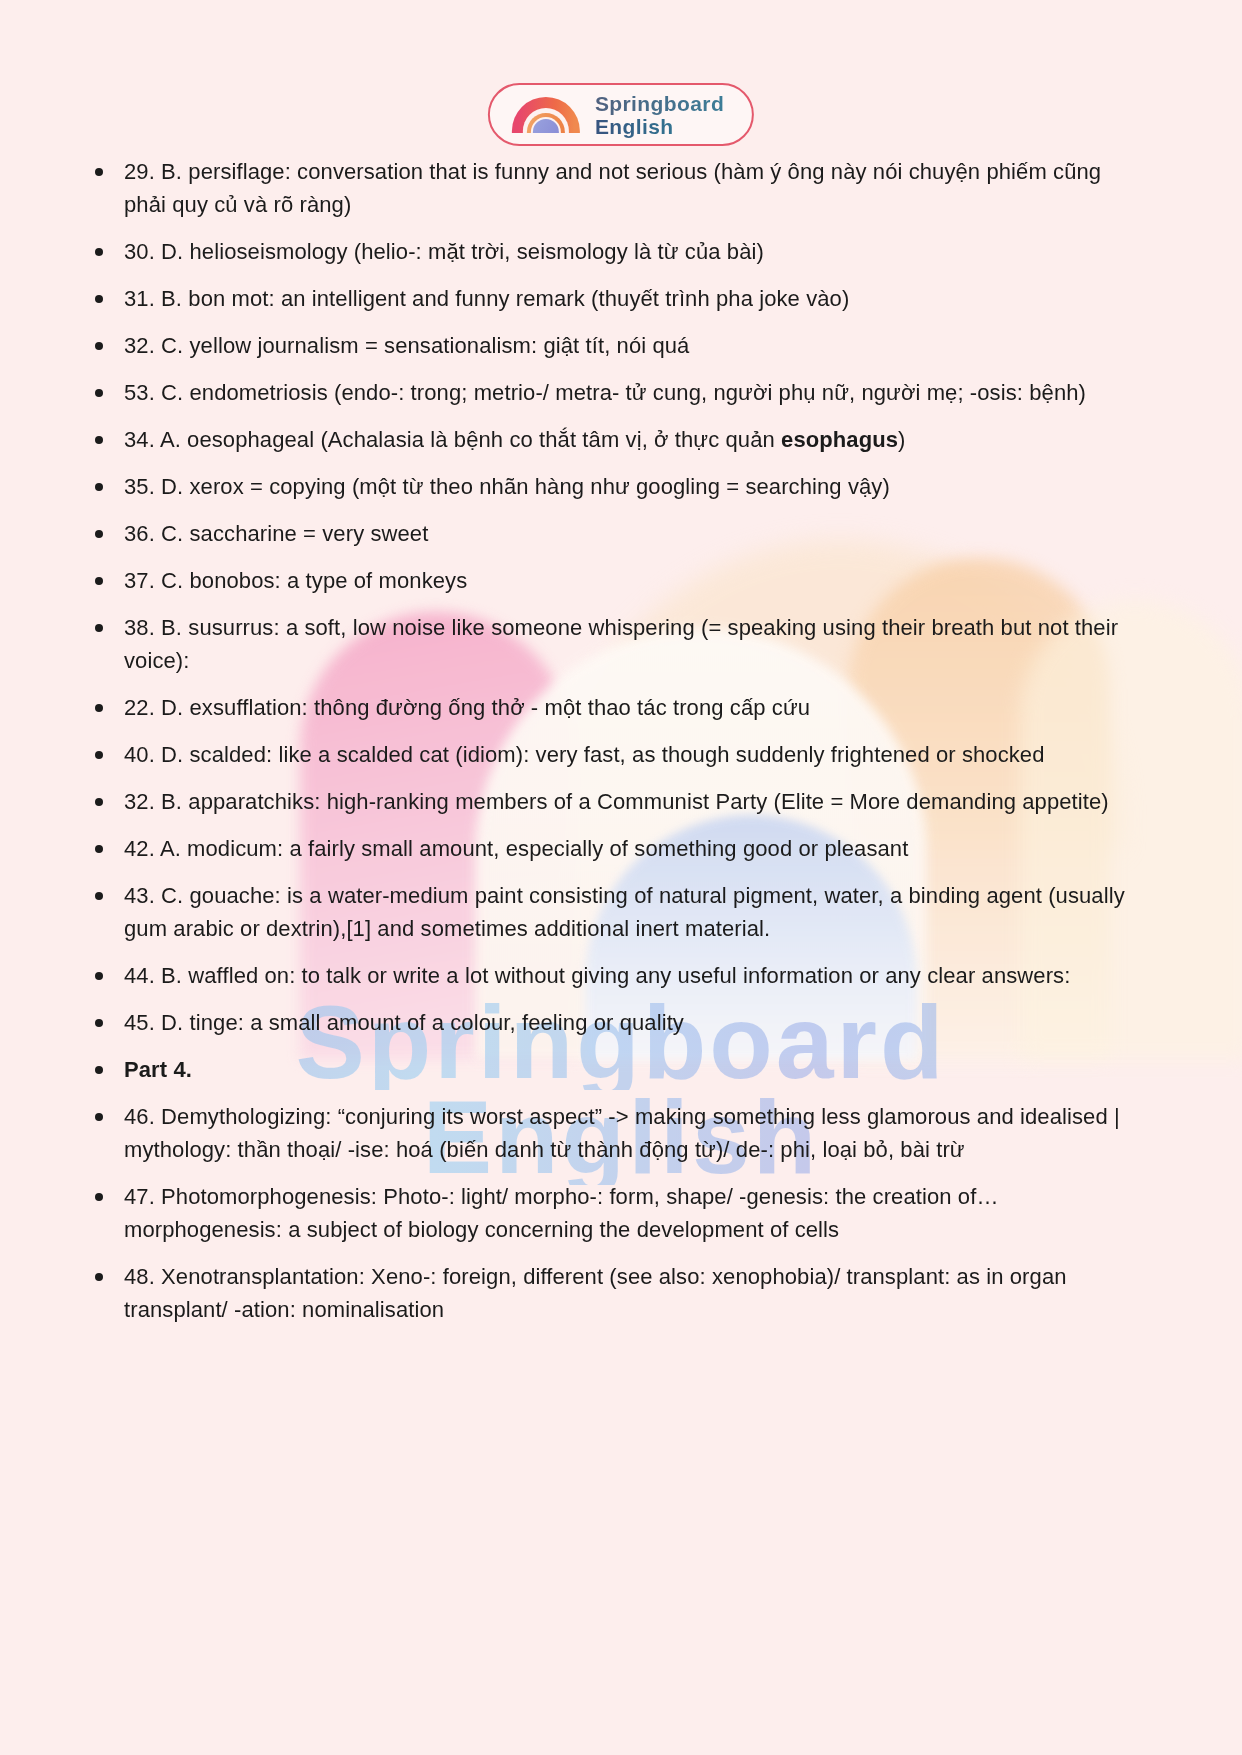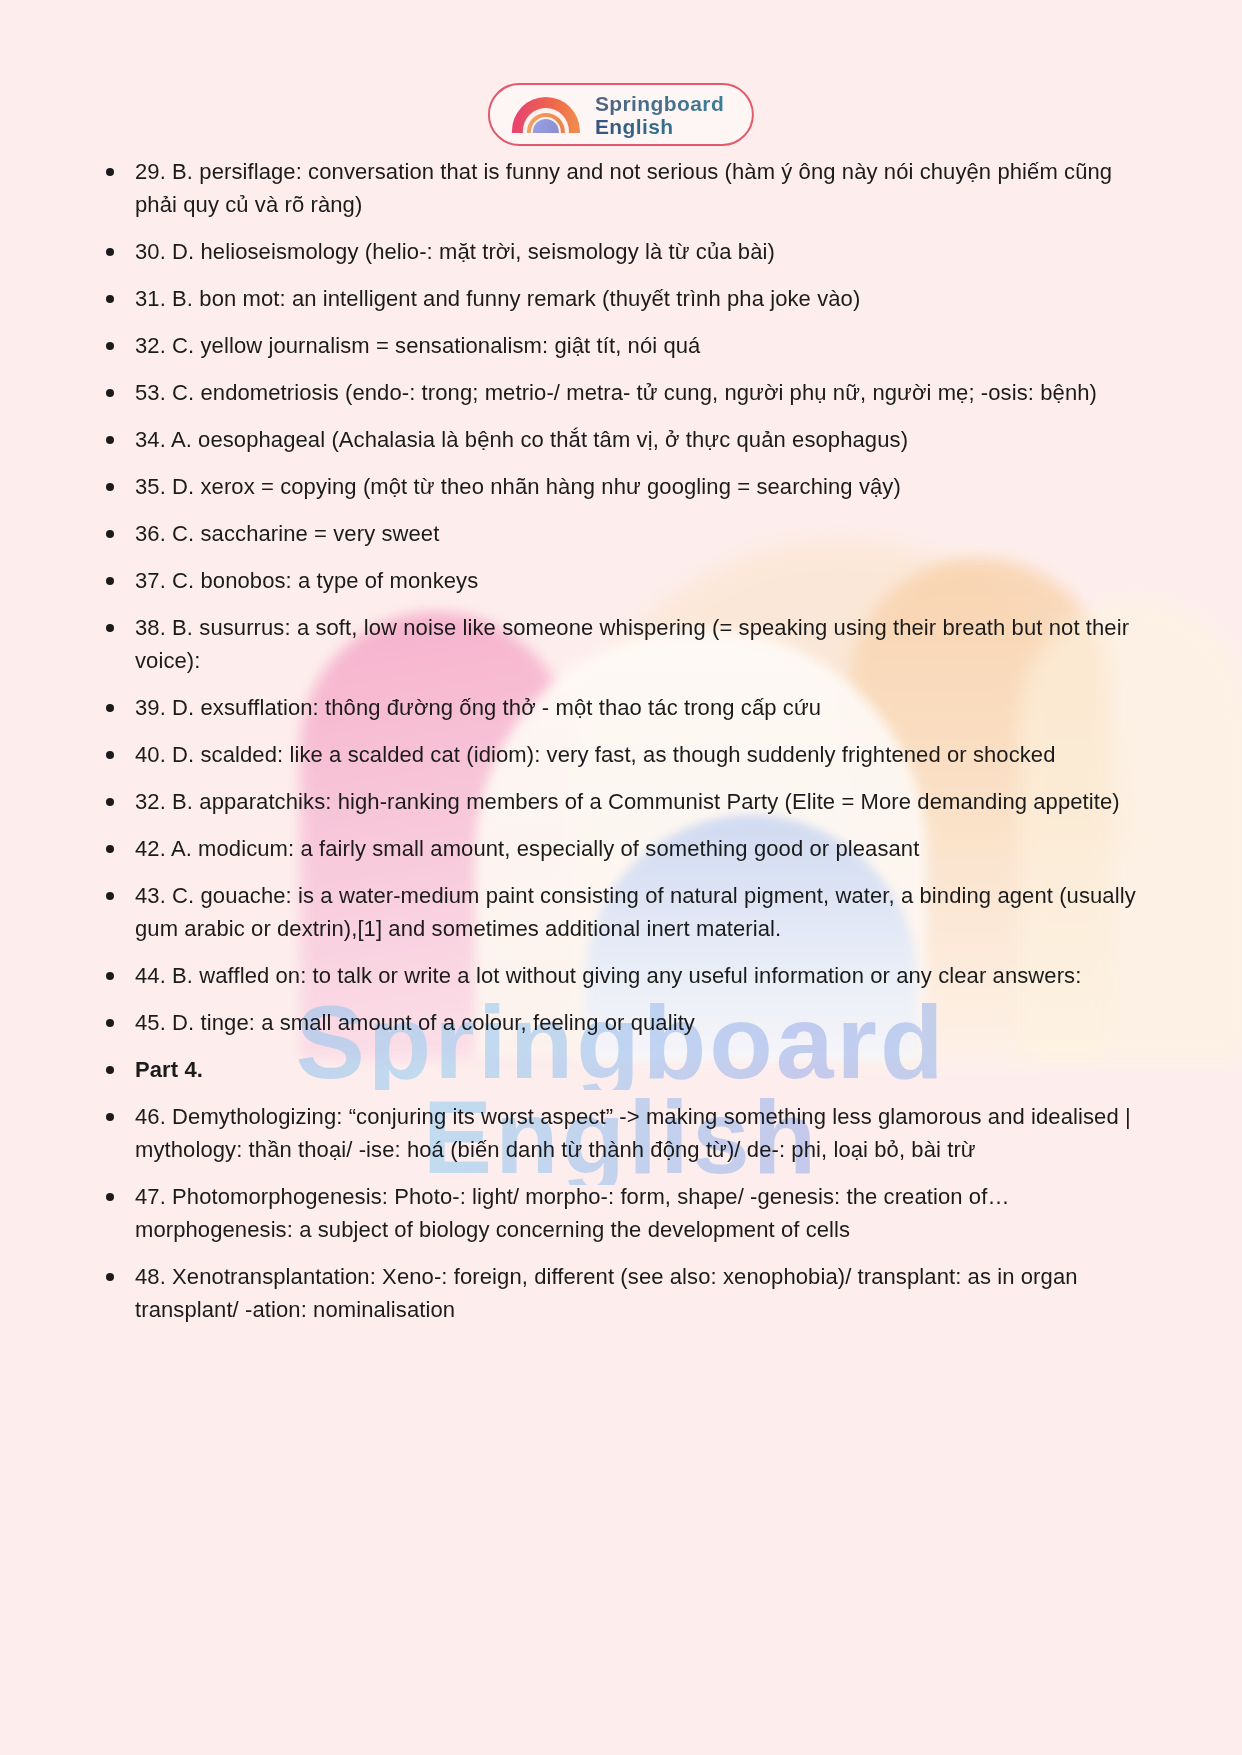--- a/index.html
+++ b/index.html
@@ -63,30 +63,30 @@
     background:linear-gradient(120deg,#99a2de,#8a8ed6);}
   .logo-text{display:flex;flex-direction:column;justify-content:center;}
   .logo-text div{
     font-weight:700;font-size:21px;line-height:23px;letter-spacing:.4px;
     -webkit-background-clip:text;background-clip:text;color:transparent;
   }
   .logo-text .l1{background-image:linear-gradient(90deg,#50617f,#3c7d97);}
   .logo-text .l2{background-image:linear-gradient(90deg,#37547f,#2f879b);}
   
   .answers{
-    position:absolute;z-index:1;left:135px;top:155px;width:1016px;
+    position:absolute;z-index:1;left:124px;top:155px;width:1016px;
     margin:0;padding:0;list-style:none;
     font-size:22px;line-height:33px;letter-spacing:.1px;
   }
   .answers li{position:relative;margin:0 0 14px 0;}
   .answers li::before{
     content:"";position:absolute;left:-29px;top:13px;
     width:8px;height:8px;border-radius:50%;background:#1b1b1b;
   }
-  .answers li .b{font-weight:400;}
+  .answers li .b{font-weight:700;}
   .answers li.bold-item{font-weight:700;}
 </style>
 </head>
 <body>
 
 <div class="page">
 
   <div class="wm">
     <div class="wm-shape wm-peach-top"></div>
     <div class="wm-shape wm-pink"></div>
@@ -116,21 +116,21 @@
     <li><span>29. B. persiflage: conversation that is funny and not serious (hàm ý ông này nói chuyện phiếm cũng phải quy củ và rõ ràng)</span></li>
     <li><span>30. D. helioseismology (helio-: mặt trời, seismology là từ của bài)</span></li>
     <li><span>31. B. bon mot: an intelligent and funny remark (thuyết trình pha joke vào)</span></li>
     <li><span>32. C. yellow journalism = sensationalism: giật tít, nói quá</span></li>
     <li><span>53. C. endometriosis (endo-: trong; metrio-/ metra- tử cung, người phụ nữ, người mẹ; -osis: bệnh)</span></li>
     <li><span>34. A. oesophageal (Achalasia là bệnh co thắt tâm vị, ở thực quản </span><span class="b">esophagus</span><span>)</span></li>
     <li><span>35. D. xerox = copying (một từ theo nhãn hàng như googling = searching vậy)</span></li>
     <li><span>36. C. saccharine = very sweet</span></li>
     <li><span>37. C. bonobos: a type of monkeys</span></li>
     <li><span>38. B. susurrus: a soft, low noise like someone whispering (= speaking using their breath but not their voice):</span></li>
-    <li><span>39. D. exsufflation: thông đường ống thở - một thao tác trong cấp cứu</span></li>
+    <li><span>22. D. exsufflation: thông đường ống thở - một thao tác trong cấp cứu</span></li>
     <li><span>40. D. scalded: like a scalded cat (idiom): very fast, as though suddenly frightened or shocked</span></li>
     <li><span>32. B. apparatchiks: high-ranking members of a Communist Party (Elite = More demanding appetite)</span></li>
     <li><span>42. A. modicum: a fairly small amount, especially of something good or pleasant</span></li>
     <li><span>43. C. gouache:  is a water-medium paint consisting of natural pigment, water, a binding agent (usually gum arabic or dextrin),[1] and sometimes additional inert material.</span></li>
     <li><span>44. B. waffled on: to talk or write a lot without giving any useful information or any clear answers:</span></li>
     <li><span>45. D. tinge: a small amount of a colour, feeling or quality</span></li>
     <li class="bold-item"><span>Part 4.</span></li>
     <li><span>46. Demythologizing: “conjuring its worst aspect” -&gt; making something less glamorous and idealised |  mythology: thần thoại/ -ise: hoá (biến danh từ thành động từ)/ de-: phi, loại bỏ, bài trừ</span></li>
     <li><span>47. Photomorphogenesis: Photo-: light/ morpho-: form, shape/ -genesis: the creation of… morphogenesis: a subject of biology concerning the development of cells</span></li>
     <li><span>48. Xenotransplantation: Xeno-: foreign, different (see also: xenophobia)/ transplant: as in organ transplant/ -ation: nominalisation</span></li>

